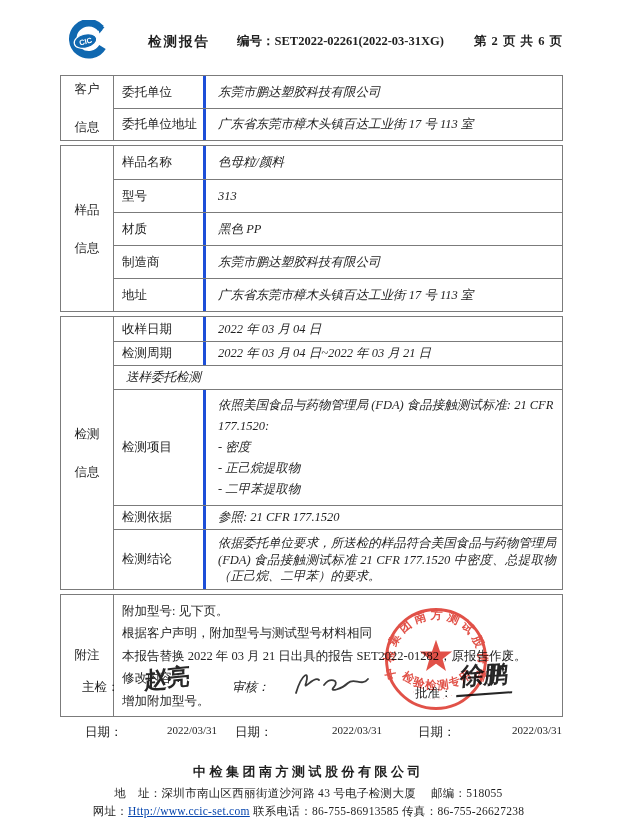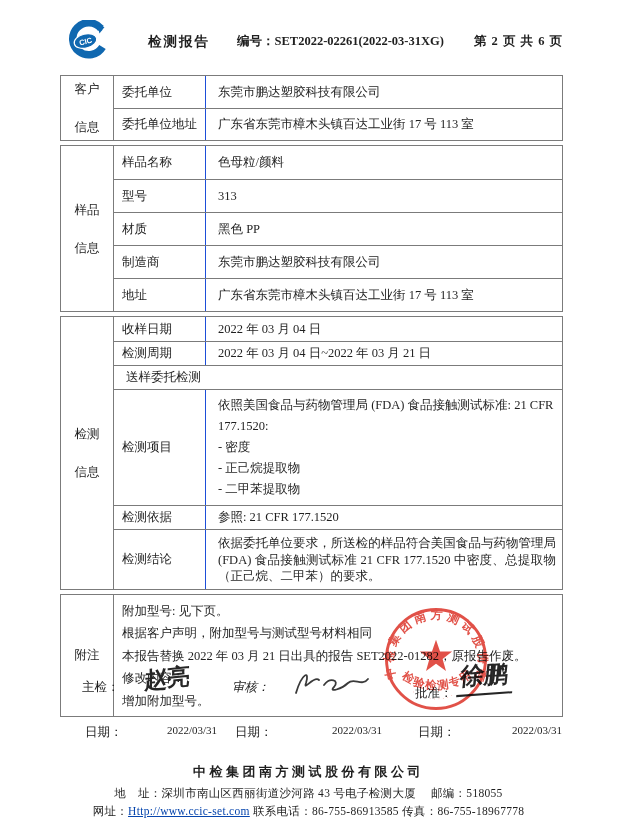--- a/index.html
+++ b/index.html
@@ -20,24 +20,24 @@
   .section { border:1px solid #7b7b7b; display:flex; margin-bottom:4px; background:#fff; }
   .sec-label {
     width:53px; flex:0 0 53px; border-right:1px solid #7b7b7b;
     display:flex; flex-direction:column; justify-content:center; align-items:center;
     line-height:22px; text-align:center;gap:16px;
   }
   .sec-rows { flex:1; display:flex; flex-direction:column; }
   .row { display:flex; border-top:1px solid #7b7b7b; }
   .row:first-child { border-top:none; }
   .cell-field {
-    width:92px; flex:0 0 92px; border-right:1px solid #1d4ed8;
+    width:92px; flex:0 0 92px; border-right:3px solid #1d4ed8;
     display:flex; align-items:center; padding-left:8px;
   }
-  .cell-value { flex:1; display:flex; align-items:center; padding:2px 8px 2px 12px; }
+  .cell-value { flex:1; display:flex; align-items:center; padding:2px 8px 2px 12px;font-style:italic; }
   .h32 { min-height:32px; } .h33 { min-height:33px; } .h24 { min-height:24px; }
   .cell-multi { display:block; padding:5px 8px 5px 12px; line-height:21px; }
   .cell-conclusion { display:block; padding:5px 6px 4px 12px; line-height:16.5px; text-align:justify; }
   .notes-cell { flex:1; display:block; padding:5px 10px 4px 8px; line-height:22.5px; }
   
   .sign-area { position:absolute; left:60px; top:665px; width:503px; height:90px; }
   .role-label, .date-label { position:absolute; font-size:12.5px; }
   .date-value { position:absolute; font-size:11px; text-align:right; width:84px; }
   .sig-name {
     position:absolute; font-weight:bold; color:#262626;
@@ -208,17 +208,17 @@
     </text>
     <text font-size="6" fill="#dd392e" letter-spacing="3" font-family="Liberation Serif, serif">
       <textPath href="#dotArc" startOffset="0">··········</textPath>
     </text>
   </svg>
 
   <div class="footer">
     <div class="footer-company">中检集团南方测试股份有限公司</div>
     <div class="footer-line">地　址：深圳市南山区西丽街道沙河路 43 号电子检测大厦　 邮编：518055</div>
     <div class="footer-line">
-      <span>网址：</span><a class="footer-link" href="#">Http://www.ccic-set.com</a><span> 联系电话：86-755-86913585 传真：86-755-18967778</span>
+      <span>网址：</span><a class="footer-link" href="#">Http://www.ccic-set.com</a><span> 联系电话：86-755-86913585 传真：86-755-26627238</span>
     </div>
   </div>
 
 </div>
 
 </body></html>

